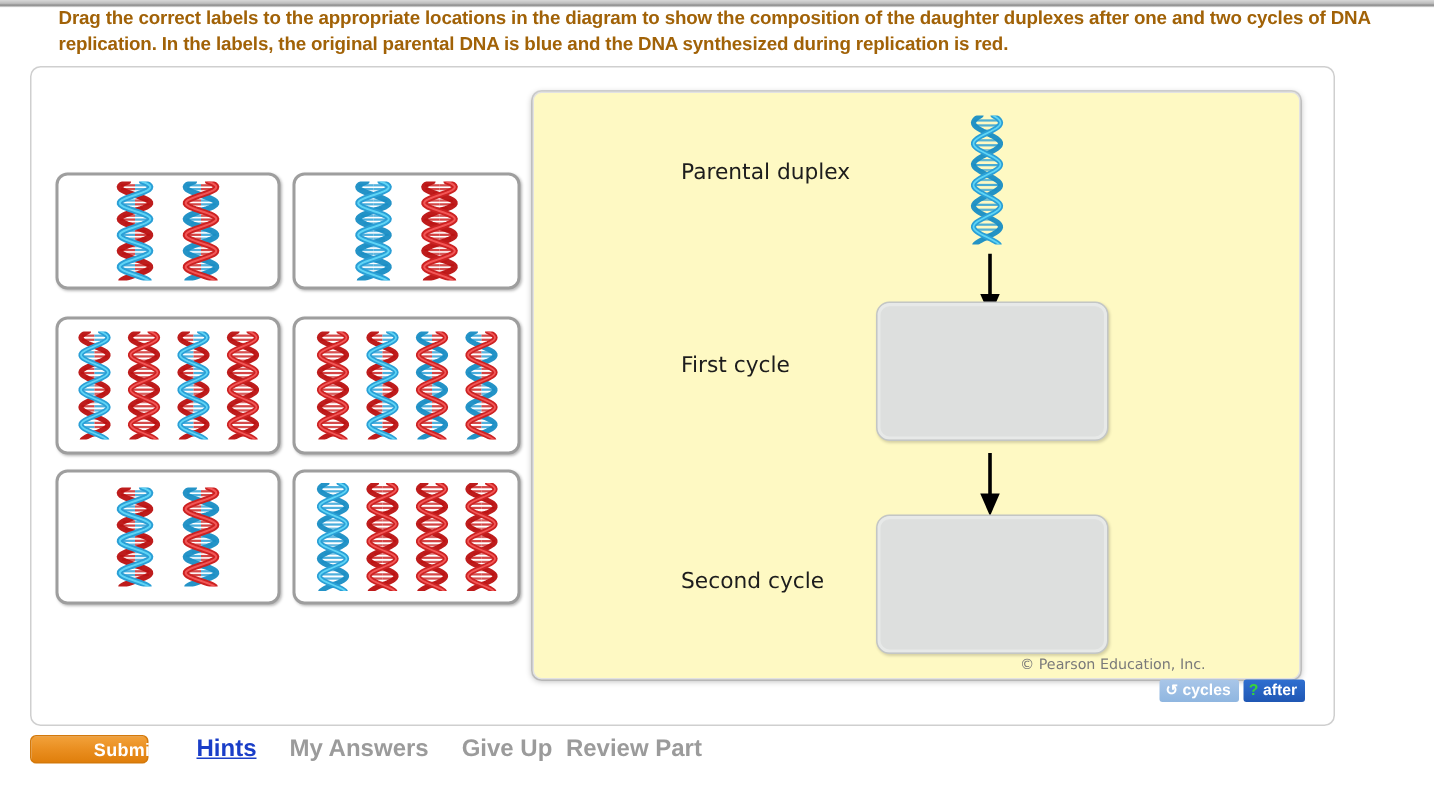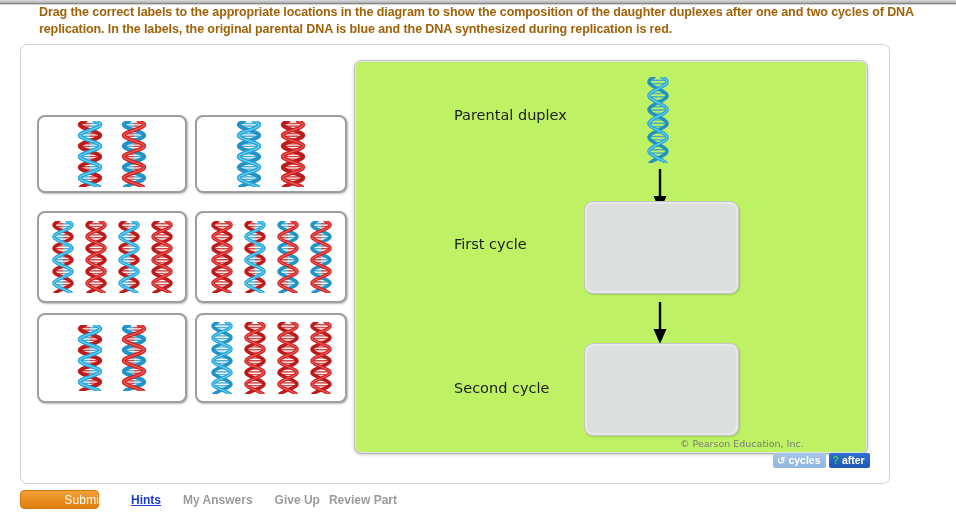--- a/index.html
+++ b/index.html
@@ -84,21 +84,21 @@
   }
   .helix svg { display: block; }
 
   
   .diagram {
     position: absolute;
     left: 334px;
     top: 16px;
     width: 512px;
     height: 392px;
-    background: #bef264;
+    background: #fef9c3;
     border: 1px solid #e2e2e2;
     border-radius: 6px;
     box-shadow: 0 1px 4px rgba(0,0,0,0.30), 0 0 0 1px rgba(190,190,190,0.55);
     box-sizing: border-box;
     overflow: hidden;
   }
   .stage-label {
     position: absolute;
     font-size: 14.5px;
     color: #1d1d1d;
@@ -167,31 +167,31 @@
     gap: 0;
   }
   .submit-btn {
     width: 79px;
     height: 19px;
     border-radius: 4px;
     background: linear-gradient(to bottom, #f2a13a 0%, #ea8f21 48%, #e07f0c 100%);
     border: 1px solid #d4790a;
     color: #ffffff;
     font-size: 12px;
-    font-weight: normal;
+    font-weight: bold;
     display: flex;
     align-items: center;
     justify-content: center;
     box-sizing: border-box;
     cursor: pointer;
     letter-spacing: 0.2px;
     padding-left: 48px;
   }
   .link {
-    font-size: 12px;
+    font-size: 16px;
     font-weight: bold;
     cursor: pointer;
     white-space: nowrap;
   }
   .link-active { color: #1a3ec8; text-decoration: underline; }
   .link-muted { color: #9b9b9b; }
 </style>
 </head>
 <body>
 

